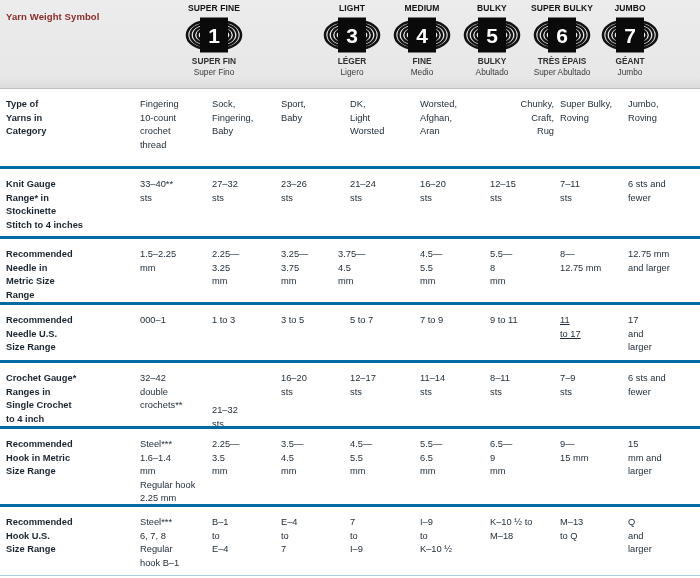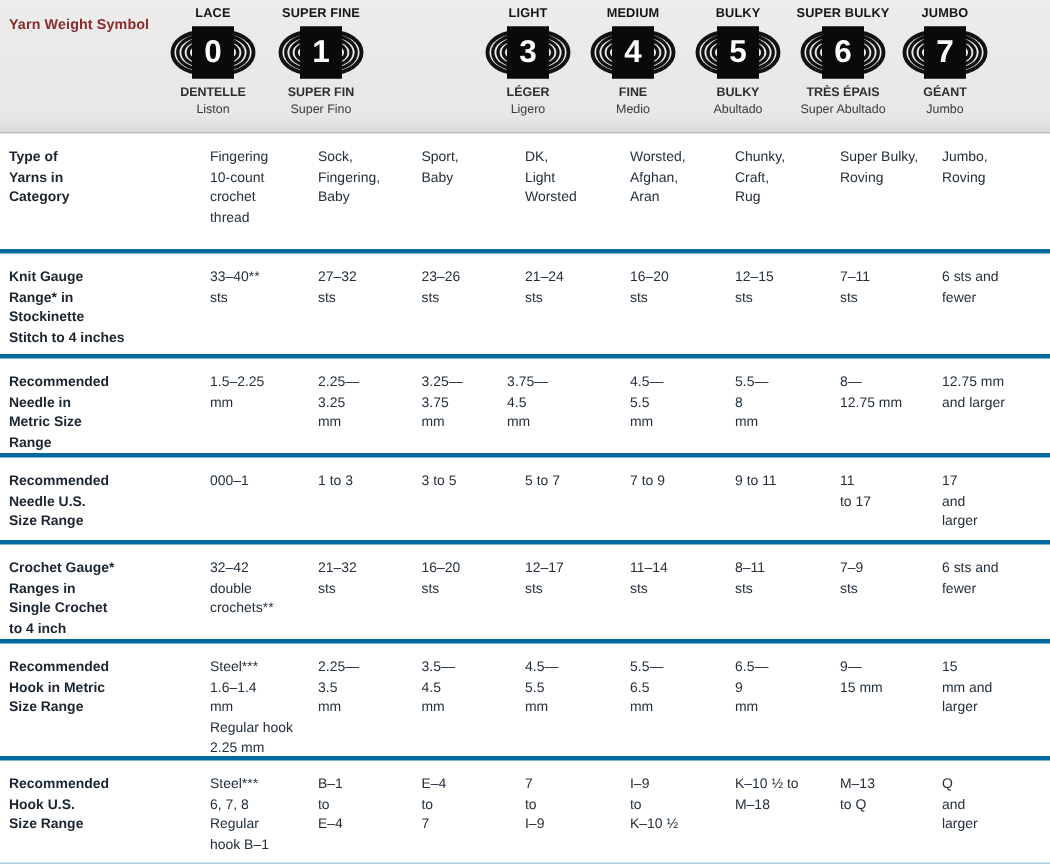--- a/index.html
+++ b/index.html
@@ -115,39 +115,20 @@
 </head>
 <body>
 
 <div id="chart">
 
   <div class="header-band">
     <div class="header-title">
       <span>Yarn Weight Symbol</span>
     </div>
     <div class="symbols">
-        <div class="symcell" style="left: -31px;">
-          <div class="sym-en">LACE</div>
-          <div class="skein">
-            <svg width="66" height="40" viewBox="0 0 66 40" aria-hidden="true">
-    <path d="M 25 6.5 A 19 13.5 0 1 0 25 33.5" fill="none" stroke="#111" stroke-width="2.6"></path>
-              <path d="M 41 6.5 A 19 13.5 0 1 1 41 33.5" fill="none" stroke="#111" stroke-width="2.6"></path>
-              <path d="M 25 9 A 15.5 11 0 1 0 25 31" fill="none" stroke="#111" stroke-width="2.2"></path>
-              <path d="M 41 9 A 15.5 11 0 1 1 41 31" fill="none" stroke="#111" stroke-width="2.2"></path>
-              <path d="M 25 11.5 A 12 8.5 0 1 0 25 28.5" fill="none" stroke="#111" stroke-width="2.2"></path>
-              <path d="M 41 11.5 A 12 8.5 0 1 1 41 28.5" fill="none" stroke="#111" stroke-width="2.2"></path>
-              <path d="M 25 14 A 8.5 6 0 1 0 25 26" fill="none" stroke="#111" stroke-width="2.2"></path>
-              <path d="M 41 14 A 8.5 6 0 1 1 41 26" fill="none" stroke="#111" stroke-width="2.2"></path>
-    <rect x="19" y="2.5" width="28" height="35" fill="#0a0a0a"></rect>
-    <text x="33" y="20" text-anchor="middle" dominant-baseline="central" font-family="Liberation Sans, sans-serif" font-size="21" font-weight="bold" fill="#ffffff">0</text>
-  </svg>
-          </div>
-          <div class="sym-fr">DENTELLE</div>
-          <div class="sym-es">Liston</div>
-        </div>
         <div class="symcell" style="left: 41px;">
           <div class="sym-en">SUPER FINE</div>
           <div class="skein">
             <svg width="66" height="40" viewBox="0 0 66 40" aria-hidden="true">
     <path d="M 25 6.5 A 19 13.5 0 1 0 25 33.5" fill="none" stroke="#111" stroke-width="2.6"></path>
               <path d="M 41 6.5 A 19 13.5 0 1 1 41 33.5" fill="none" stroke="#111" stroke-width="2.6"></path>
               <path d="M 25 9 A 15.5 11 0 1 0 25 31" fill="none" stroke="#111" stroke-width="2.2"></path>
               <path d="M 41 9 A 15.5 11 0 1 1 41 31" fill="none" stroke="#111" stroke-width="2.2"></path>
               <path d="M 25 11.5 A 12 8.5 0 1 0 25 28.5" fill="none" stroke="#111" stroke-width="2.2"></path>
               <path d="M 41 11.5 A 12 8.5 0 1 1 41 28.5" fill="none" stroke="#111" stroke-width="2.2"></path>
@@ -271,21 +252,21 @@
 Fingering,
 Baby</div>
         <div class="cell" style="left: 281px; width: 63px; white-space: pre-line;">Sport,
 Baby</div>
         <div class="cell" style="left: 350px; width: 64px; white-space: pre-line;">DK,
 Light
 Worsted</div>
         <div class="cell" style="left: 420px; width: 64px; white-space: pre-line;">Worsted,
 Afghan,
 Aran</div>
-        <div class="cell" style="left: 490px; width: 64px; white-space: pre-line;">Chunky,
+        <div class="cell" style="left: 490px; width: 64px; white-space: pre-line; text-align: right;">Chunky,
 Craft,
 Rug</div>
         <div class="cell" style="left: 560px; width: 62px; white-space: pre-line;">Super Bulky,
 Roving</div>
         <div class="cell" style="left: 628px; width: 66px; white-space: pre-line;">Jumbo,
 Roving</div>
       </div>
       <div class="row" style="height: 70px;">
         <div class="rowlabel" style="white-space: pre-line;">Knit Gauge
 Range* in
@@ -338,35 +319,35 @@
       <div class="row" style="height: 58px;">
         <div class="rowlabel" style="white-space: pre-line;">Recommended
 Needle U.S.
 Size Range</div>
         <div class="cell" style="left: 140px; width: 66px; white-space: pre-line;">000–1</div>
         <div class="cell" style="left: 212px; width: 63px; white-space: pre-line;">1 to 3</div>
         <div class="cell" style="left: 281px; width: 63px; white-space: pre-line;">3 to 5</div>
         <div class="cell" style="left: 350px; width: 64px; white-space: pre-line;">5 to 7</div>
         <div class="cell" style="left: 420px; width: 64px; white-space: pre-line;">7 to 9</div>
         <div class="cell" style="left: 490px; width: 64px; white-space: pre-line;">9 to 11</div>
-        <div class="cell" style="left: 560px; width: 62px; white-space: pre-line;">11
+        <div class="cell" style="left: 560px; width: 62px; white-space: pre-line; text-decoration: underline;">11
 to 17</div>
         <div class="cell" style="left: 628px; width: 66px; white-space: pre-line;">17
 and
 larger</div>
       </div>
       <div class="row" style="height: 66px;">
         <div class="rowlabel" style="white-space: pre-line;">Crochet Gauge*
 Ranges in
 Single Crochet
 to 4 inch</div>
         <div class="cell" style="left: 140px; width: 66px; white-space: pre-line;">32–42
 double
 crochets**</div>
-        <div class="cell" style="left: 212px; width: 63px; white-space: pre-line;">21–32
+        <div class="cell" style="left: 212px; width: 63px; white-space: pre-line; margin-top: 32px;">21–32
 sts</div>
         <div class="cell" style="left: 281px; width: 63px; white-space: pre-line;">16–20
 sts</div>
         <div class="cell" style="left: 350px; width: 64px; white-space: pre-line;">12–17
 sts</div>
         <div class="cell" style="left: 420px; width: 64px; white-space: pre-line;">11–14
 sts</div>
         <div class="cell" style="left: 490px; width: 64px; white-space: pre-line;">8–11
 sts</div>
         <div class="cell" style="left: 560px; width: 62px; white-space: pre-line;">7–9

